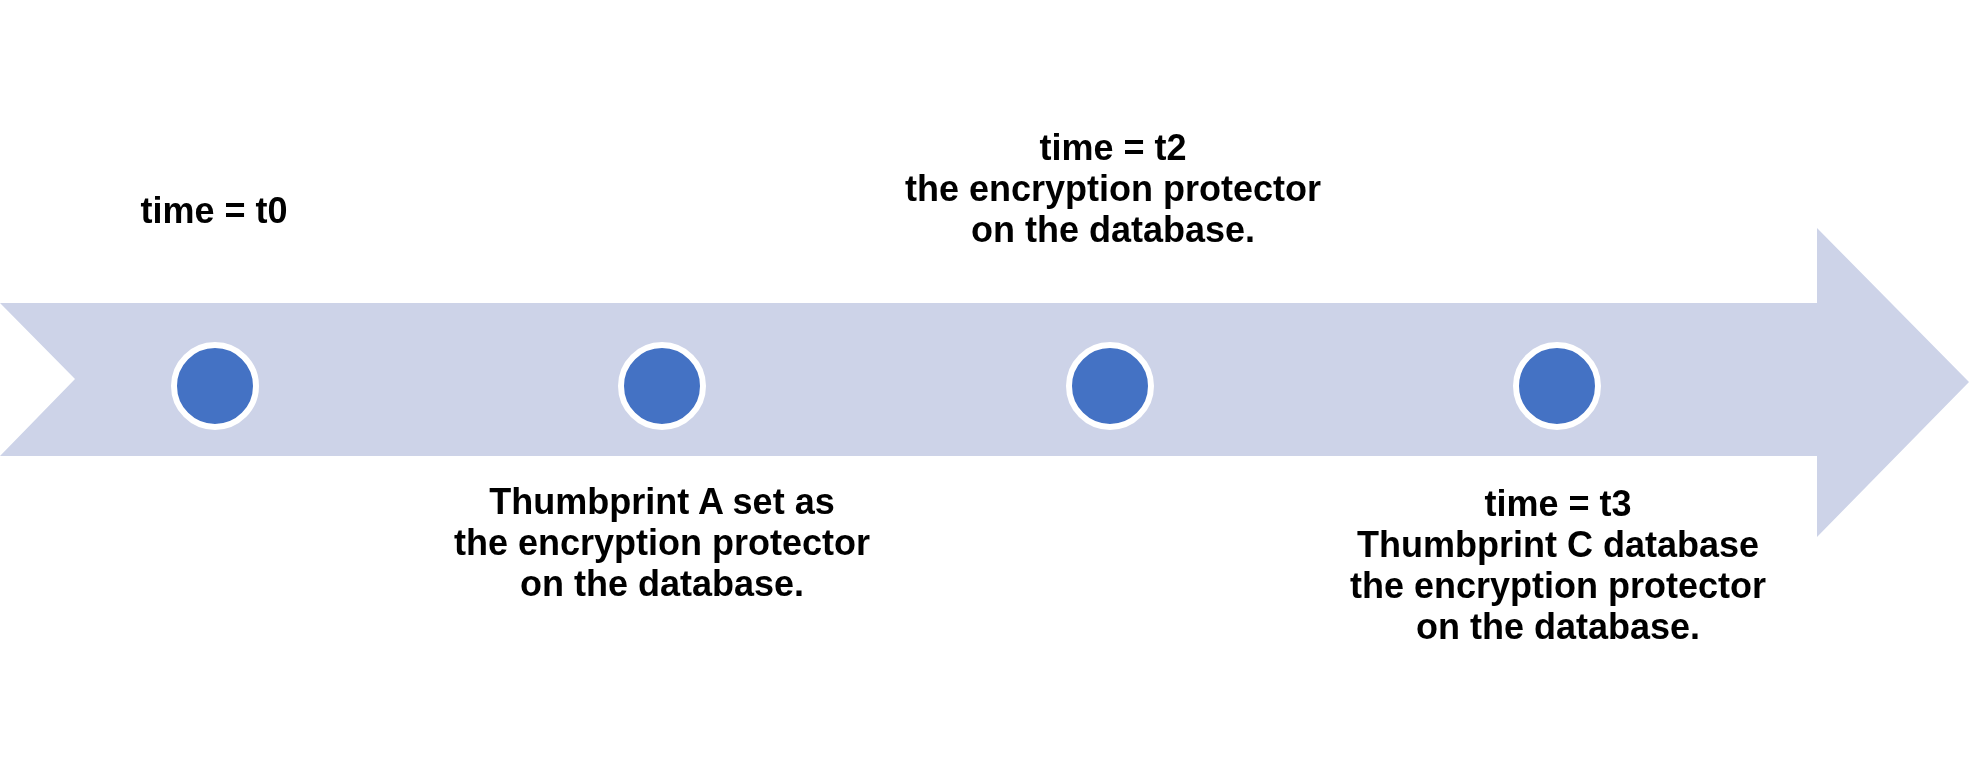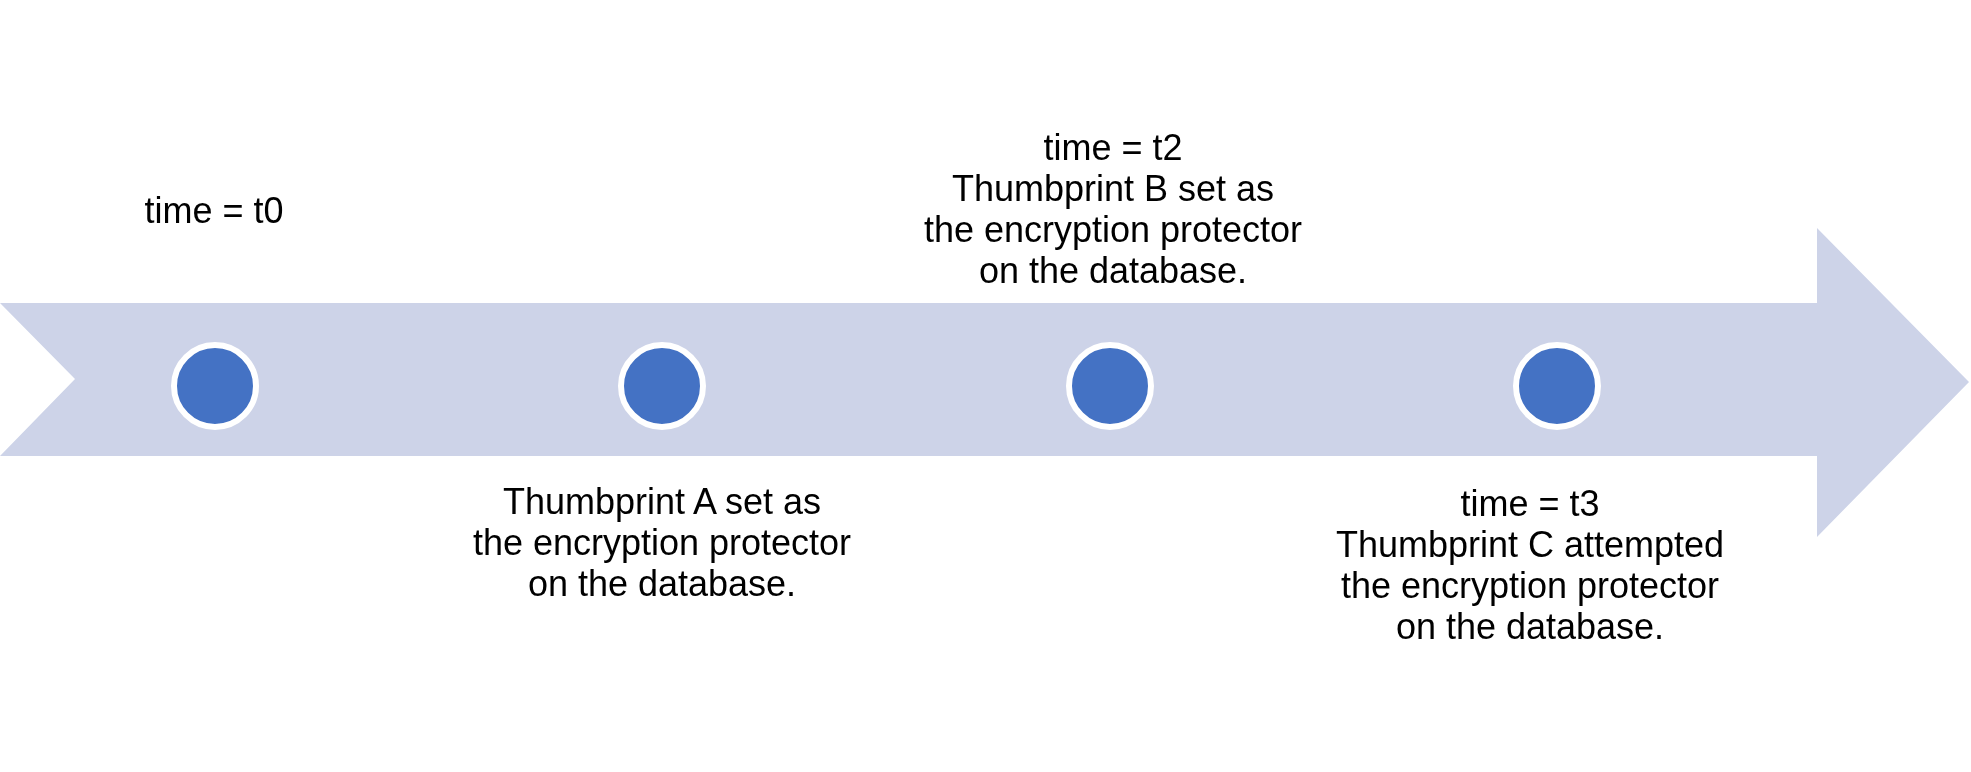--- a/index.html
+++ b/index.html
@@ -39,31 +39,32 @@
     border: 6px solid var(--ring-color, #ffffff);
     box-sizing: content-box;
   }
   .event-label {
     position: absolute;
     text-align: center;
     font-size: 36px;
     line-height: 41px;
     color: var(--text-color, #000000);
     white-space: nowrap;
+    font-weight: bold;
   }
   
   .marker-0 { left: 171px;  top: 342px; }
   .marker-1 { left: 618px;  top: 342px; }
   .marker-2 { left: 1066px; top: 342px; }
   .marker-3 { left: 1513px; top: 342px; }
 
   .label-t0 { left: 14px;   top: 190px; width: 400px; }
   .label-t1 { left: 432px;  top: 481px; width: 460px; }
   .label-t2 { left: 883px;  top: 127px; width: 460px; }
-  .label-t3 { left: 1290px; top: 483px; width: 480px; }
+  .label-t3 { left: 1318px; top: 483px; width: 480px; }
 </style>
 </head>
 <body>
 
 <div class="canvas">
 
   <svg class="arrow-svg" viewBox="0 0 1971 772" aria-hidden="true">
     <polygon points="0,303 1817,303 1817,228 1969,382 1817,537 1817,456 0,456 75,379"></polygon>
   </svg>
 
@@ -77,25 +78,24 @@
   </div>
 
   <div class="event-label label-t1">
     <div>Thumbprint A set as</div>
     <div>the encryption protector</div>
     <div>on the database.</div>
   </div>
 
   <div class="event-label label-t2">
     <div>time = t2</div>
-    <div>Thumbprint B set as</div>
     <div>the encryption protector</div>
     <div>on the database.</div>
   </div>
 
   <div class="event-label label-t3">
     <div>time = t3</div>
-    <div>Thumbprint C attempted</div>
+    <div>Thumbprint C database</div>
     <div>the encryption protector</div>
     <div>on the database.</div>
   </div>
 
 </div>
 
 </body></html>

